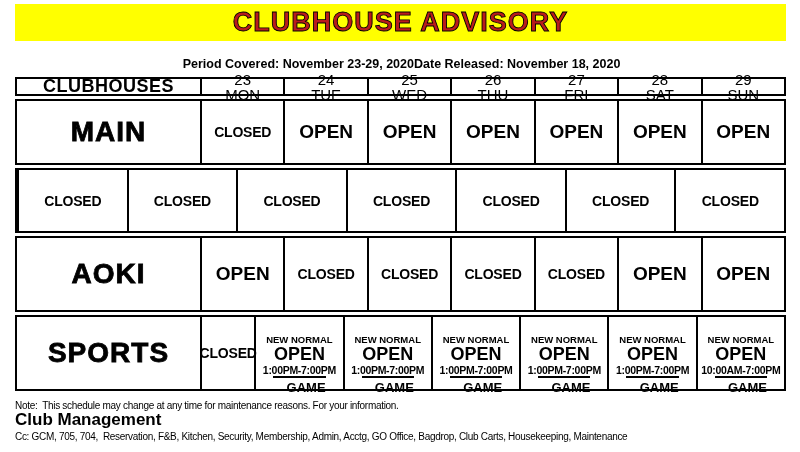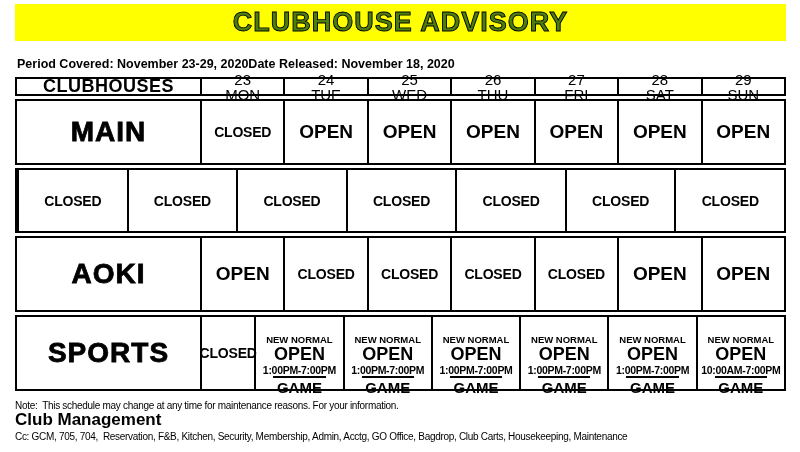--- a/index.html
+++ b/index.html
@@ -7,21 +7,21 @@
   .page{position:relative;width:800px;height:452px;background:#fff;overflow:hidden;}
 
   
   .banner{position:absolute;left:15px;top:4px;width:771px;height:37px;
           display:flex;align-items:center;justify-content:center;}
   .banner-title{font-size:27px;font-weight:bold;letter-spacing:1px;
                 -webkit-text-stroke:0.9px #000;white-space:nowrap;}
 
   
   .meta{position:absolute;left:17px;right:14px;top:57px;display:flex;
-        justify-content:flex-start;font-size:12.5px;font-weight:bold;}
+        justify-content:center;font-size:12.5px;font-weight:bold;}
 
   
   .sched{position:absolute;left:15px;top:77px;width:771px;}
   .trow{display:flex;border:2px solid #000;box-sizing:border-box;background:#fff;}
   .trow + .trow{margin-top:3px;}
   .cell{flex:1;border-left:2px solid #000;display:flex;flex-direction:column;
         align-items:center;justify-content:center;box-sizing:border-box;min-width:0;}
   .cell.first{flex:none;width:183px;border-left:none;}
   .thead{height:19px;}
   .thead .corner{font-size:18px;font-weight:bold;letter-spacing:0.5px;}
@@ -32,35 +32,35 @@
   .r-sports{height:76px;}
   .club{font-size:28px;font-weight:bold;letter-spacing:1px;-webkit-text-stroke:0.8px #000;}
   .st{font-weight:bold;white-space:nowrap;}
   .st-open{font-size:19px;}
   .st-closed{font-size:14px;letter-spacing:-0.2px;}
   .sports-cell{justify-content:stretch;align-items:stretch;padding:17px;}
   .sc-top{flex:1;display:flex;flex-direction:column;align-items:center;justify-content:center;}
   .nn{font-size:9.5px;font-weight:bold;line-height:11px;white-space:nowrap;}
   .op{font-size:18px;font-weight:bold;line-height:19px;}
   .tm{font-size:10.5px;font-weight:bold;line-height:12px;letter-spacing:-0.3px;white-space:nowrap;}
-  .sc-game{border-top:2px solid #000;height:20px;line-height:20px;text-align:center;
-           font-size:15px;font-weight:bold;}
+  .sc-game{border-top:2px solid #000;height:20px;line-height:20px;text-align:right;
+           font-size:13px;font-weight:bold;}
 
   
   .note{position:absolute;left:15px;top:400px;font-size:10px;letter-spacing:-0.3px;white-space:pre;}
   .signature{position:absolute;left:15px;top:410px;font-size:17px;font-weight:bold;}
   .cc{position:absolute;left:15px;top:431px;font-size:10px;letter-spacing:-0.3px;white-space:pre;}
 </style>
 </head>
 <body>
 
 <div class="page">
 
   <div class="banner" style="background-color: rgb(255, 255, 0);">
-    <div class="banner-title" style="color: #4d7c0f;">CLUBHOUSE ADVISORY</div>
+    <div class="banner-title" style="color: #b91c1c;">CLUBHOUSE ADVISORY</div>
   </div>
 
   <div class="meta">
     <span>Period Covered: November 23-29, 2020</span>
     <span>Date Released: November 18, 2020</span>
   </div>
 
   <div class="sched">
 
     <div class="trow thead">

